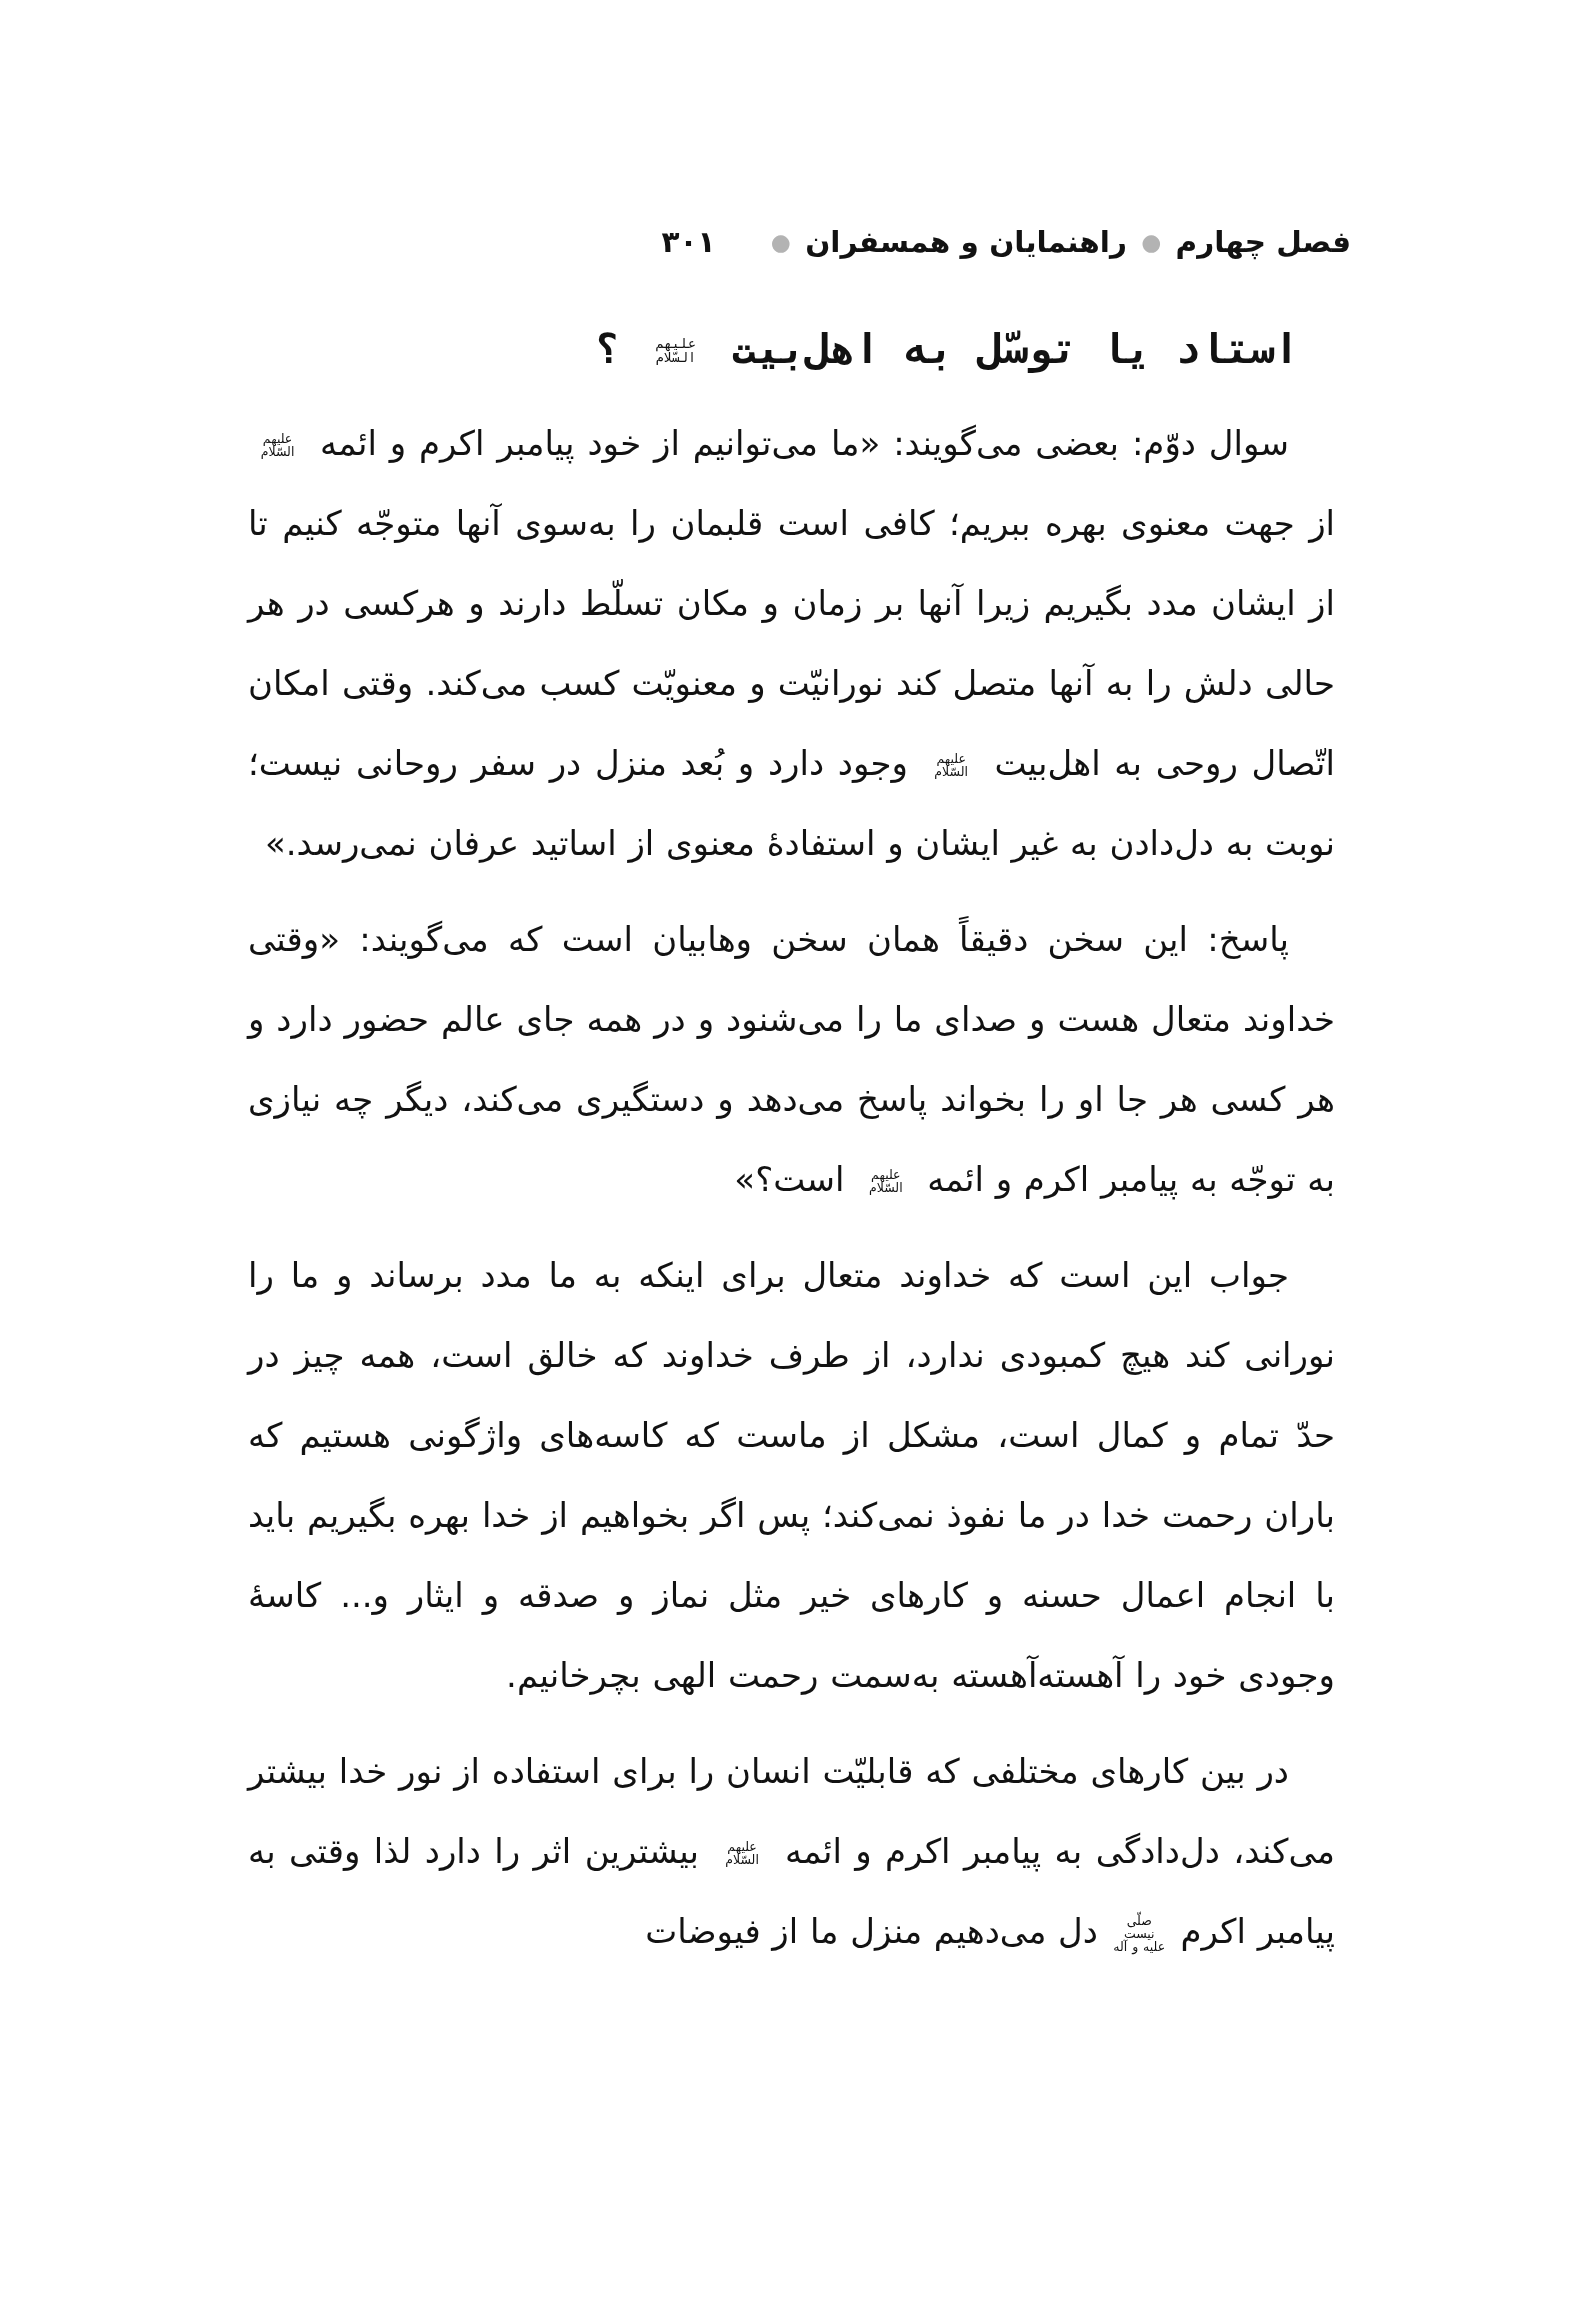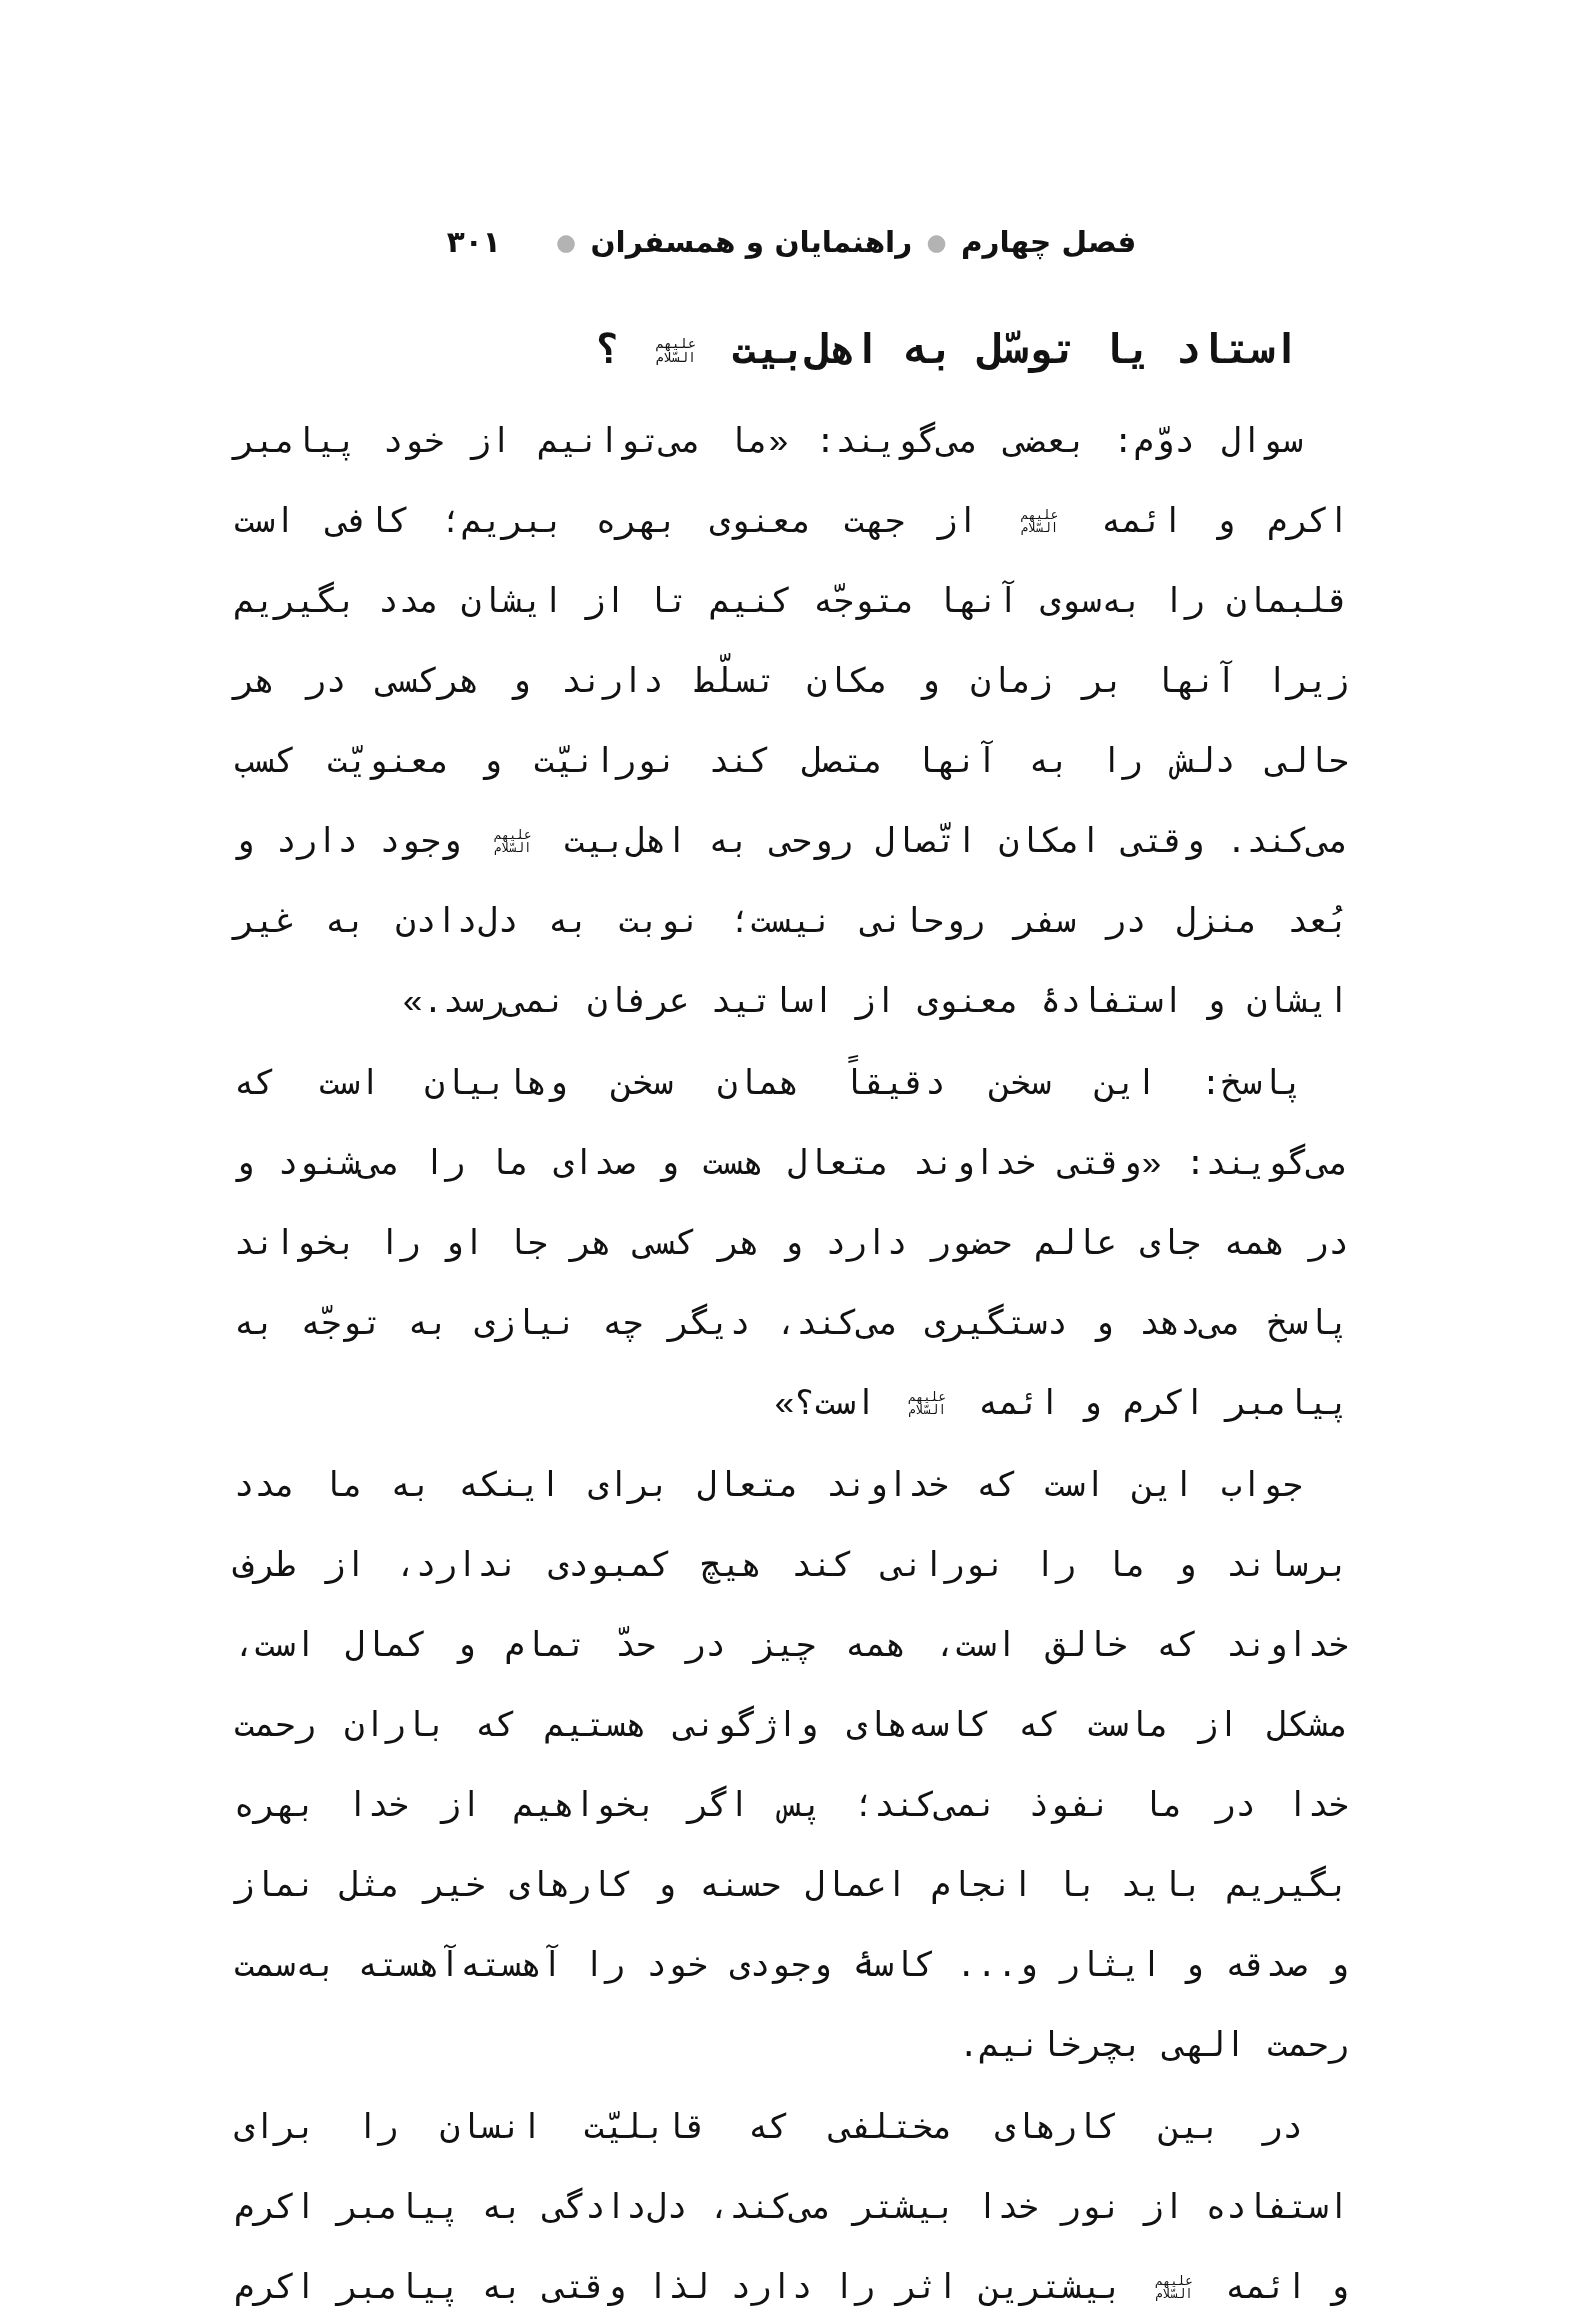--- a/index.html
+++ b/index.html
@@ -18,21 +18,21 @@
   .page {
     box-sizing: border-box;
     width: 1581px;
     height: 2319px;
     padding: 225px 230px 0 232px;
     direction: rtl;
   }
   
   .running-header {
     direction: rtl;
-    text-align: center;           
+    text-align: right;           
     font-size: 29.5px;
     font-weight: bold;
     letter-spacing: 0;
     white-space: nowrap;
     height: 54px;
   }
   .running-header .dot {
     color: #b3b3b3;
     font-size: 23px;
     margin: 0 14.3px;
@@ -52,27 +52,26 @@
     font-weight: bold;
     text-align: right;
     line-height: 1.4;
     font-family: Liberation Mono, monospace;
   }
   
   .body-text {
     margin-top: 21.4px;
   }
   .body-text p {
-    margin: 2px;
+    margin: 16px;
     font-size: 34px;
     line-height: 80px;
     text-align: justify;
     text-indent: 46px;          
     word-spacing: 0.9px;
-    font-family: Liberation Mono, monospace;
   }
   
   .honorific {
     display: inline-block;
     width: 52px;
     font-size: 12.5px;
     line-height: 1.05;
     text-align: center;
     vertical-align: middle;
     text-indent: 0;

